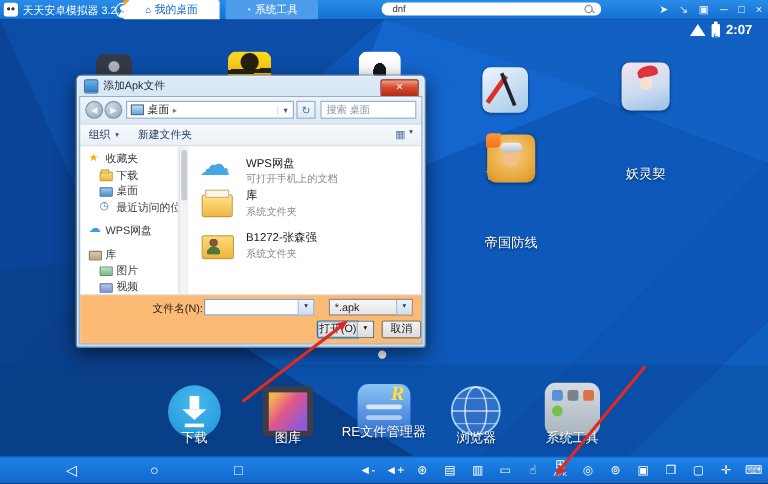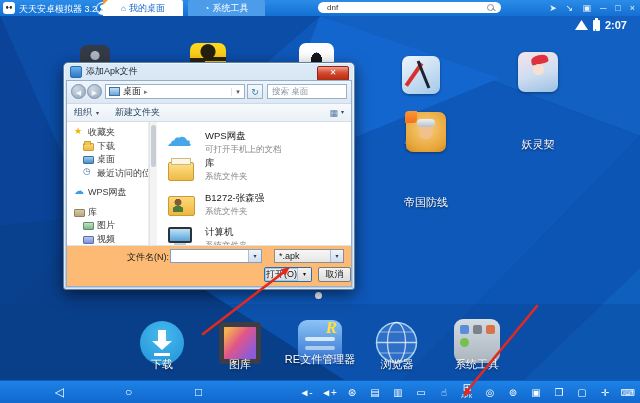--- a/index.html
+++ b/index.html
@@ -354,27 +354,20 @@
                 <div class="fdesc">系统文件夹</div>
               </span>
           </div>
           <div class="fitem" style="top:68px;">
             <span class="fic fic-user"></span>
             <span>
                 <div class="fname">B1272-张森强</div>
                 <div class="fdesc">系统文件夹</div>
               </span>
           </div>
-          <div class="fitem" style="top:102px;">
-            <span class="fic fic-comp"></span>
-            <span>
-                <div class="fname">计算机</div>
-                <div class="fdesc">系统文件夹</div>
-              </span>
-          </div>
 
         </div>
       </div>
       <div class="dlg-footer">
         <span class="fn-label">文件名(N):</span>
         <div class="combo fn-combo">
             <span class="cdd">▾</span>
           </div>
         <div class="combo filter-combo"><span>*.apk</span><span class="cdd">▾</span></div>
         <div class="btn btn-open">打开(O)</div>

